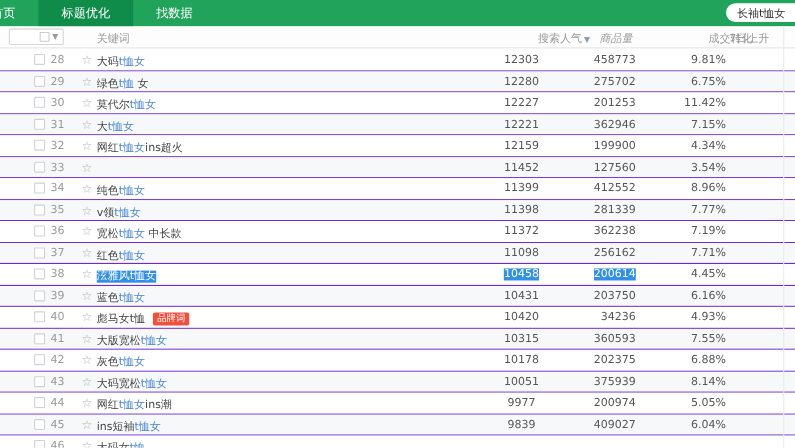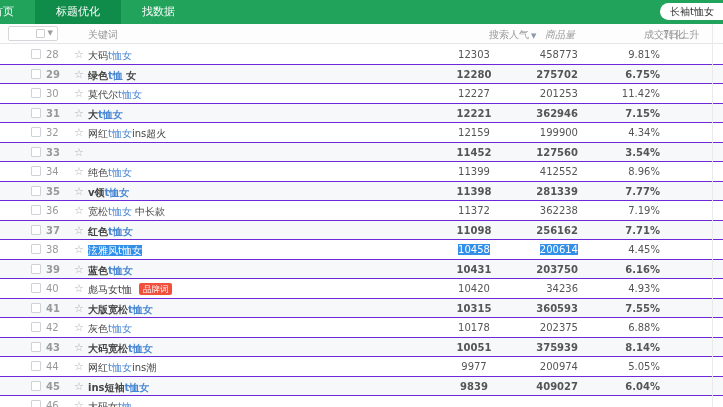--- a/index.html
+++ b/index.html
@@ -22,21 +22,21 @@
   .th-kw { left:88px; }
   .th-sp { left:441px; cursor:pointer;margin-left:48px; }
   .th-pq { left:545px;font-style:italic; }
   .th-cv { left:644px; }
   .th-rise { left:663px;text-align:right; }
   .sort-caret { font-size:7px; color:#8a9aa8; margin-left:2px; }
 
   
   .tbody { position:absolute; top:45px; left:0; width:723px; }
   .row { position:relative; width:723px; height:19.5px; background:#fff; border-bottom:1px solid #6d28d9; font-size:10px; }
-  .row.alt { background:#f6f8f9;font-weight:bold; }
+  .row.alt { background:#f6f8f9; }
   .cb { position:absolute; left:31px; top:4px; width:10px; height:10px; border:1px solid #cfd2d6; background:#fff; border-radius:1px; cursor:pointer; }
   .num { position:absolute; left:46px; top:4px; width:22px; color:#999; }
   .star { position:absolute; left:74px; top:3px; color:#b0b4b8; font-size:11px; cursor:pointer; }
   .kw { position:absolute; left:88px; top:4px; white-space:nowrap; color:#444; }
   .kw .link { color:var(--link-blue,#4a87d3); cursor:pointer; }
   .badge { display:inline-block; margin-left:7px; background:var(--badge-red,#f0503c); color:#fff; font-size:8.5px; line-height:12px; padding:0 4px; border-radius:2px; vertical-align:1px; }
   .val-sp { position:absolute; left:440px; top:4px; width:68px; text-align:center; color:#555; }
   .val-pq { position:absolute; left:512px; top:4px; width:66px; text-align:right; color:#555; }
   .val-cv { position:absolute; left:596px; top:4px; width:64px; text-align:right; color:#555; }
   .hl { background:var(--select-blue,#3390e8); color:#fff !important; }

